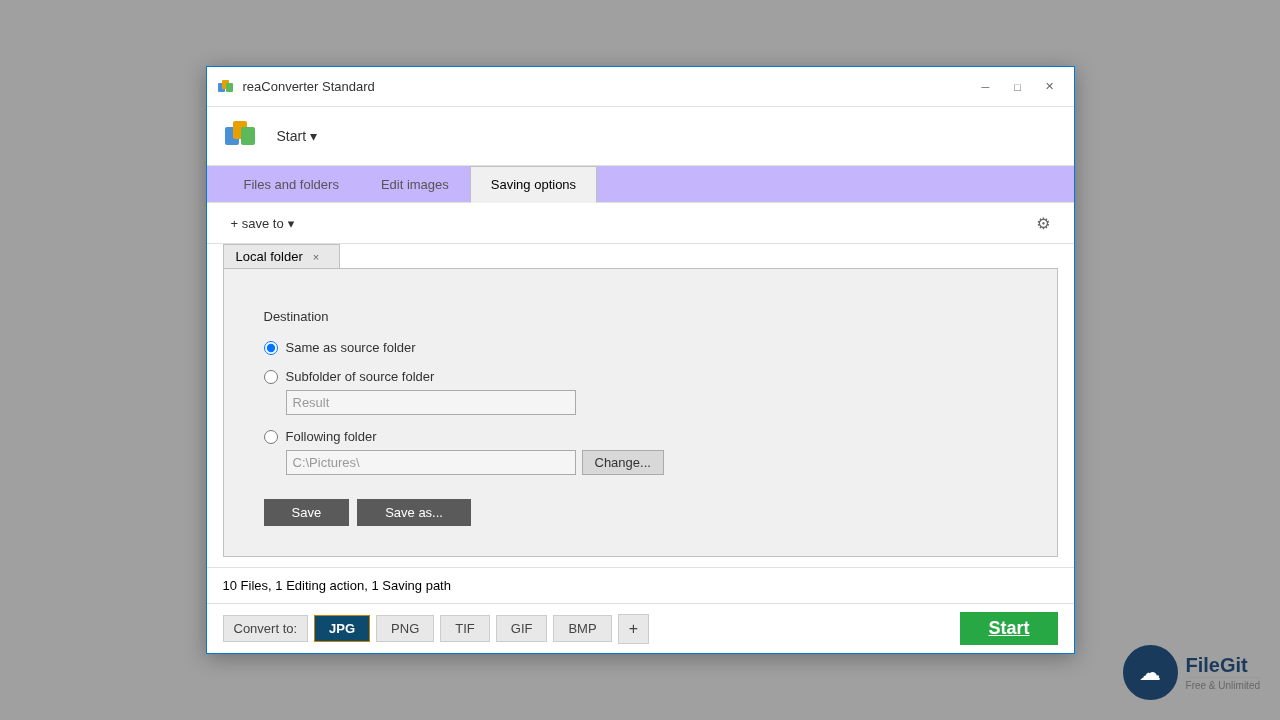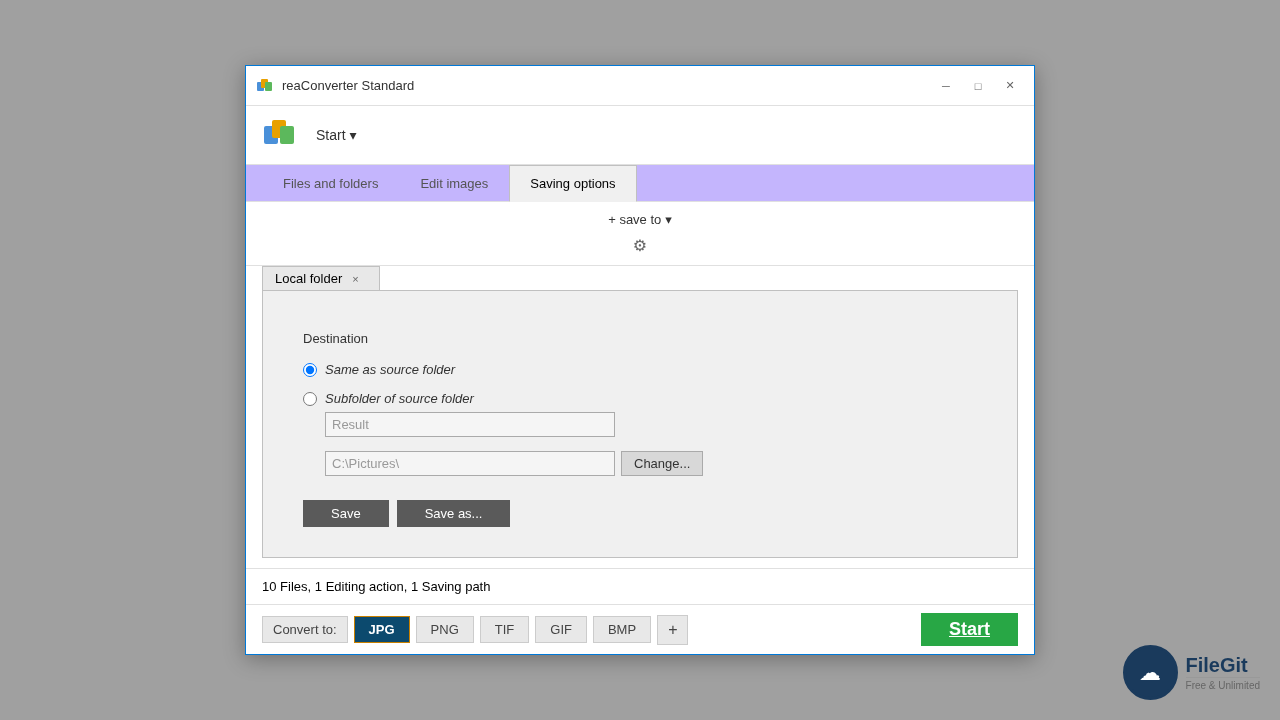--- a/index.html
+++ b/index.html
@@ -8,21 +8,21 @@
       font-family: 'Segoe UI', Arial, sans-serif;
       font-size: 13px;
       display: flex;
       align-items: center;
       justify-content: center;
       width: 1280px;
       height: 720px;
       overflow: hidden;
     }
     .window {
-      width: 790px;
+      width: 869px;
       background: #fff;
       border: 1px solid #0078d7;
       box-shadow: 0 4px 20px rgba(0,0,0,0.3);
       display: flex;
       flex-direction: column;
     }
     .title-bar {
       background: #fff;
       border-bottom: 1px solid #e0e0e0;
       display: flex;
@@ -105,21 +105,20 @@
       color: #000;
       font-weight: 400;
     }
 
     .action-bar {
       display: flex;
       align-items: center;
       padding: 6px 16px;
       border-bottom: 1px solid #e0e0e0;
       justify-content: space-between;
-      flex-direction: column;
     }
     .save-to-btn {
       display: flex;
       align-items: center;
       gap: 4px;
       padding: 4px 8px;
       border: none;
       background: transparent;
       cursor: pointer;
       font-size: 13px;
@@ -197,21 +196,20 @@
       margin: 0;
       cursor: pointer;
       width: 14px;
       height: 14px;
     }
 
     .radio-row label {
       cursor: pointer;
       color: #333;
       font-size: 13px;
-      font-style: italic;
     }
 
     .text-input {
       width: 290px;
       padding: 4px 6px;
       border: 1px solid #aaa;
       background: #fff;
       font-size: 13px;
       margin-left: 22px;
       color: #333;
@@ -418,20 +416,24 @@
 
           <div class="radio-item">
             <div class="radio-row">
               <input type="radio" name="dest" id="subfolder" style="">
               <label for="subfolder">Subfolder of source folder</label>
             </div>
             <input type="text" class="text-input" disabled="" value="Result" style="">
           </div>
 
           <div class="radio-item">
+            <div class="radio-row">
+              <input type="radio" name="dest" id="following_folder" style="">
+              <label for="following_folder">Following folder</label>
+            </div>
             <div class="folder-row">
               <input type="text" class="text-input" disabled="" style="margin-left: 0px;" value="C:\Pictures\">
               <button class="change-btn">Change...</button>
             </div>
           </div>
         </div>
 
         <div class="action-buttons">
           <button class="btn-save">Save</button>
           <button class="btn-save-as">Save as...</button>

